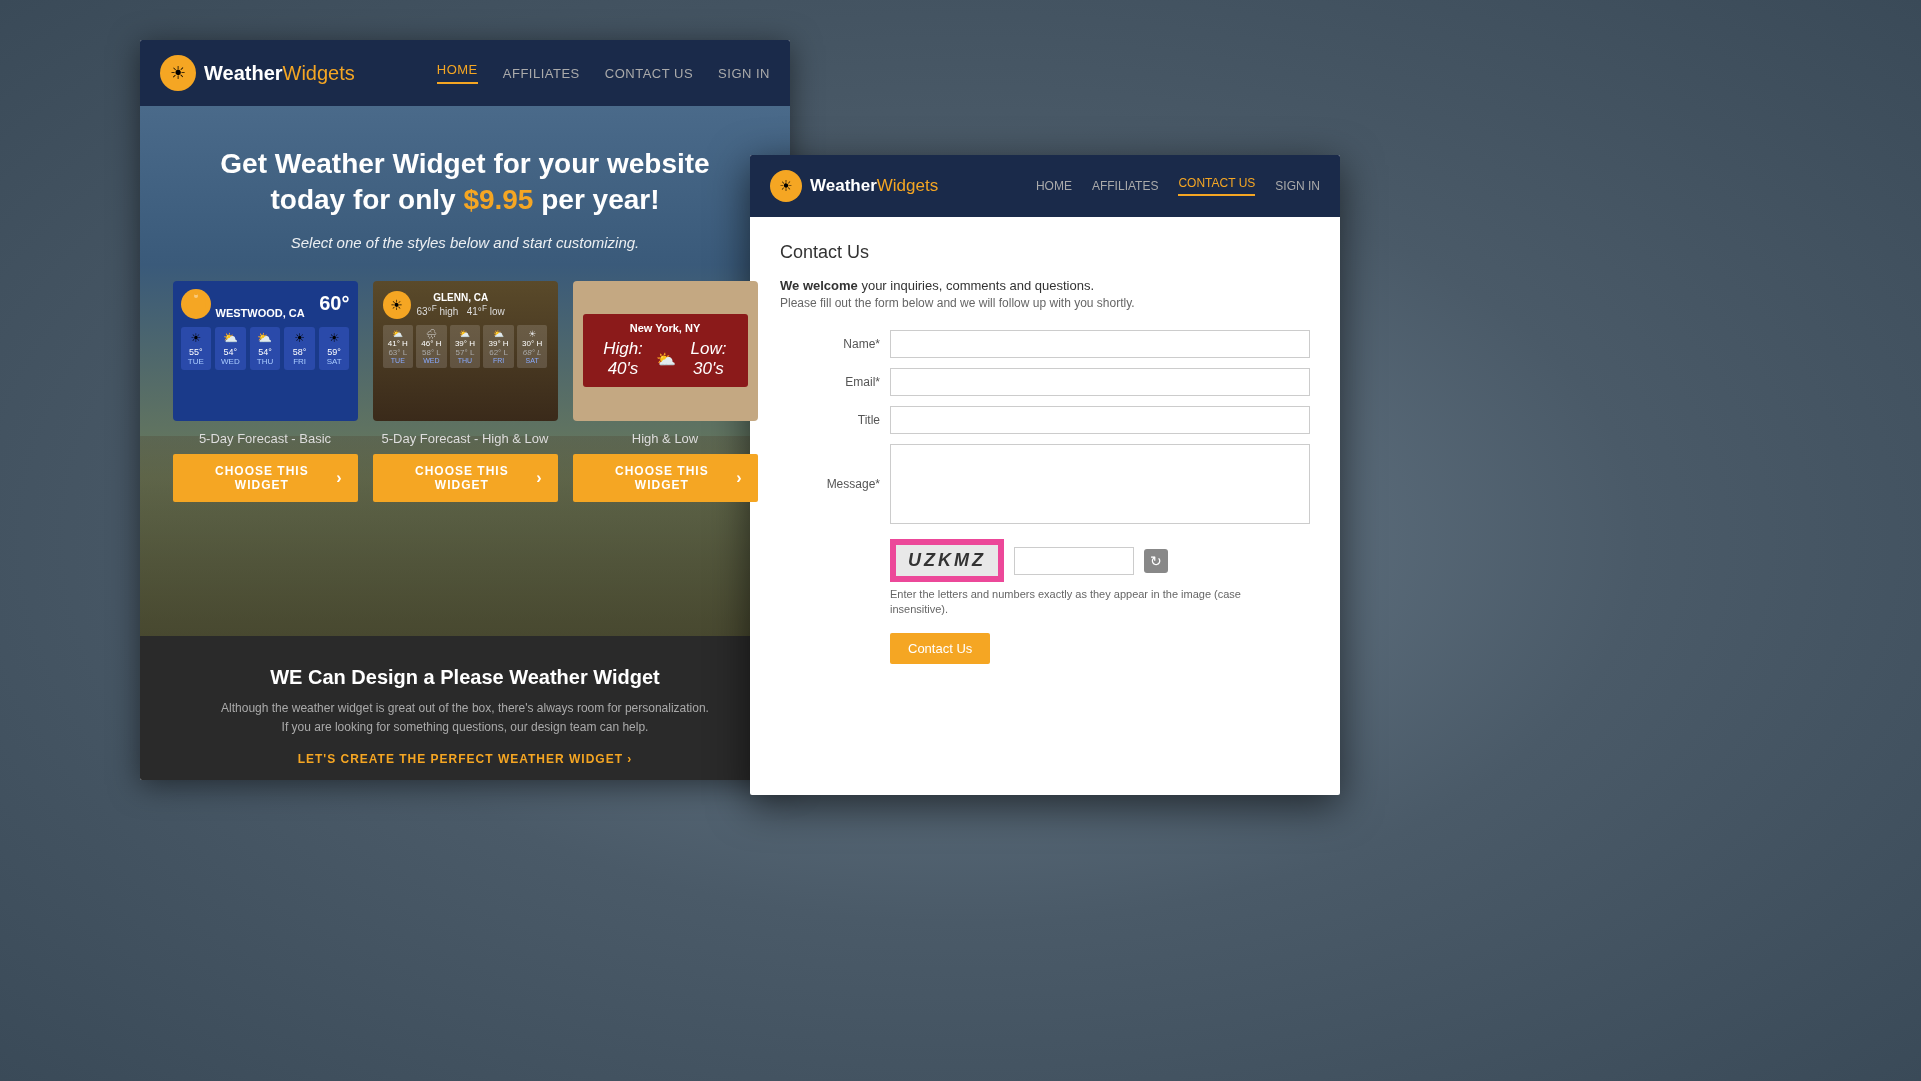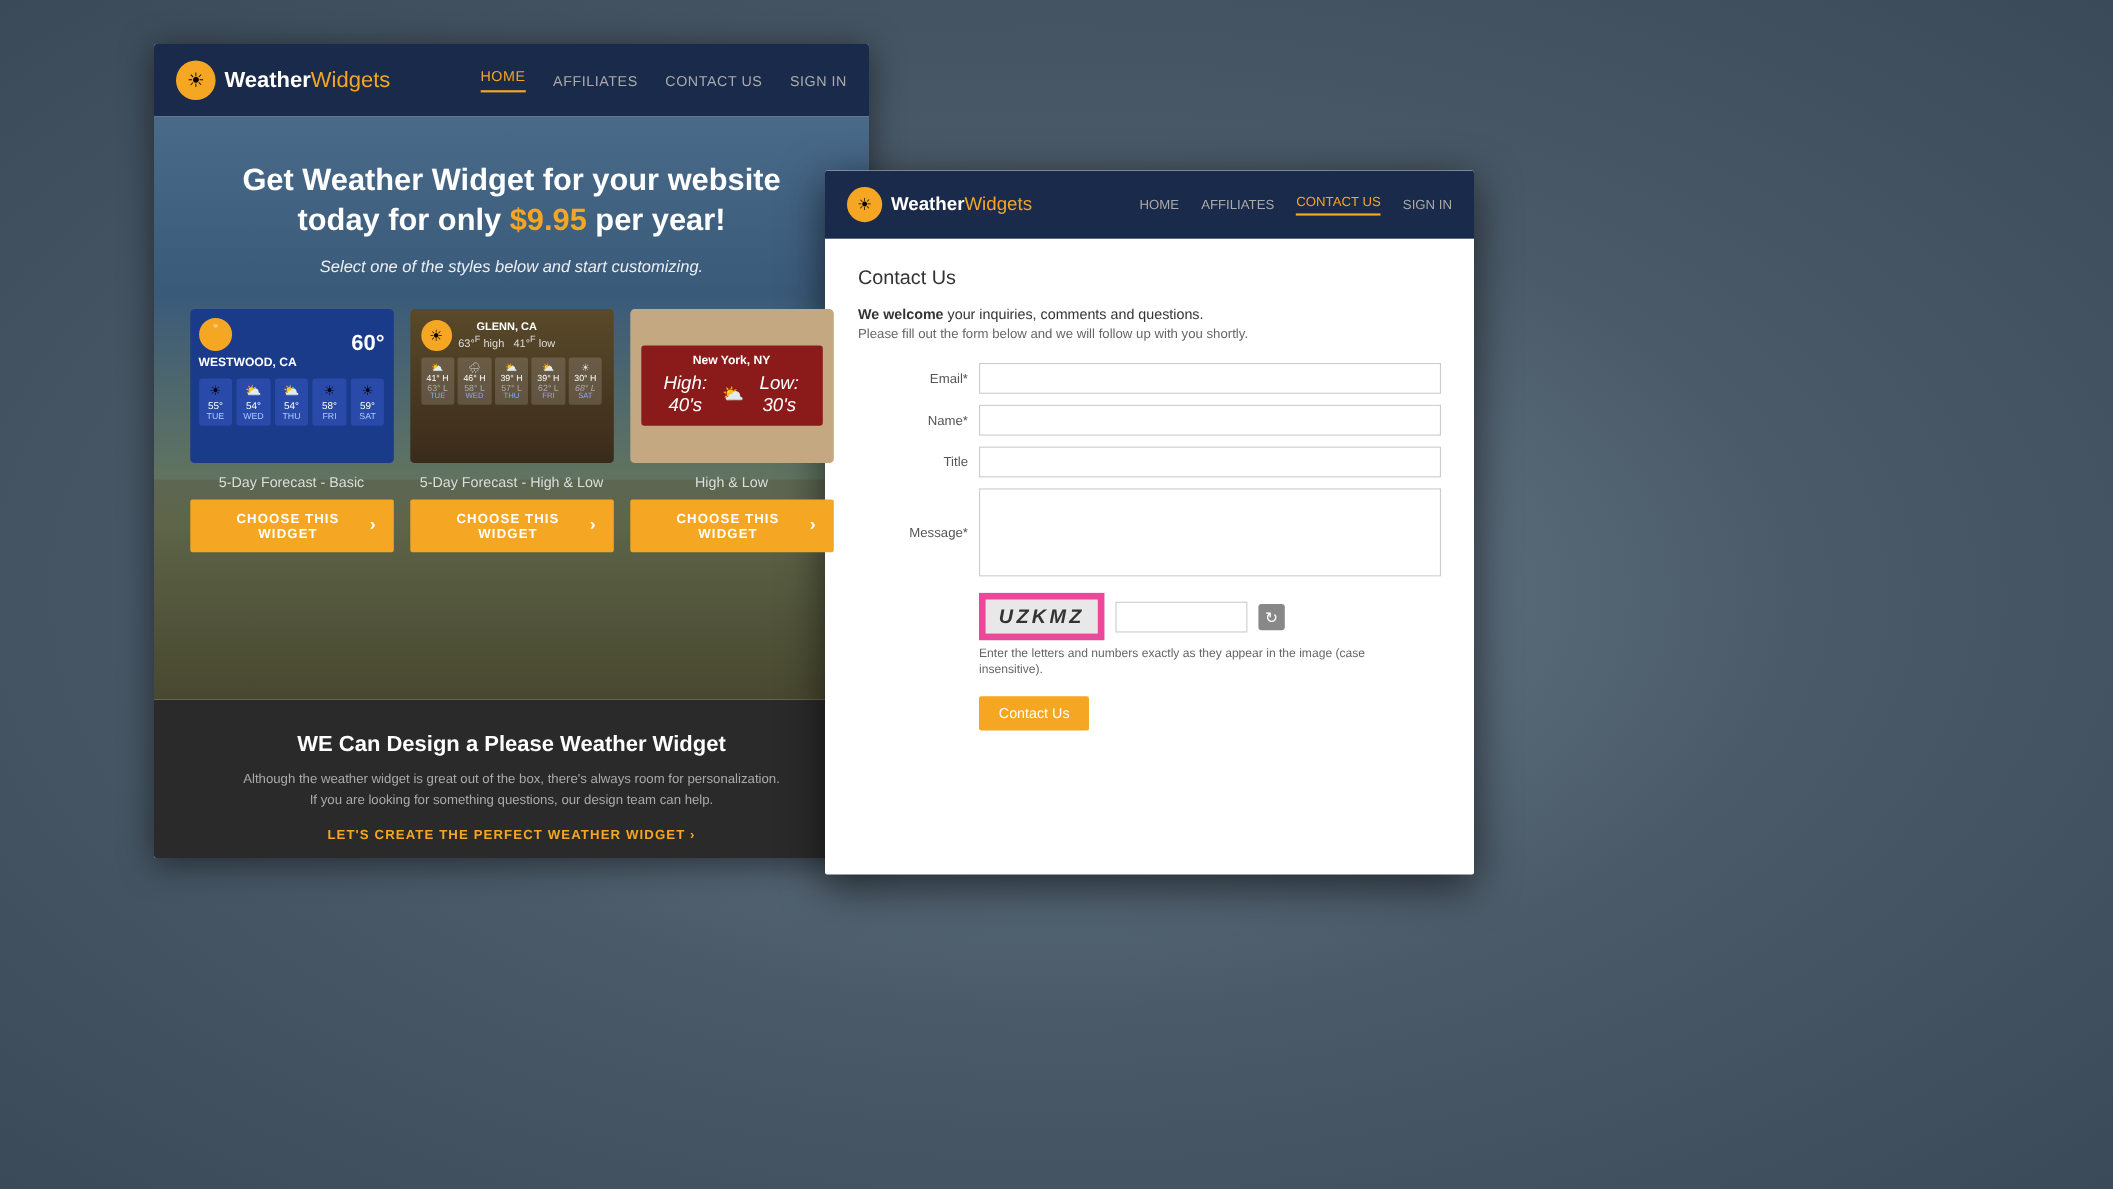--- a/index.html
+++ b/index.html
@@ -542,21 +542,21 @@
       Get Weather Widget for your website<br>
       today for only <span class="hero-price">$9.95</span> per year!
     </div>
     <div class="hero-subtitle">Select one of the styles below and start customizing.</div>
 
     <div class="widget-cards">
 
       <div class="widget-card">
         <div class="widget-preview widget-basic">
           <div class="widget-basic-header">
-            <div style="display:flex;align-items:flex-start;gap:5px;flex-direction:column;">
+            <div style="display:flex;align-items:flex-end;gap:5px;">
               <div class="widget-sun">
                 <svg width="30" height="30" viewBox="0 0 30 30">
                   <circle cx="15" cy="15" r="10" fill="#f5a623"></circle>
                   <circle cx="15" cy="7" r="2" fill="white" opacity="0.4"></circle>
                   <line x1="15" y1="2" x2="15" y2="6" stroke="#f5a623" stroke-width="2"></line>
                   <line x1="22" y1="8" x2="25" y2="5" stroke="#f5a623" stroke-width="2"></line>
                 </svg>
               </div>
               <div>
                 <div class="widget-city">WESTWOOD, CA</div>
@@ -701,26 +701,26 @@
   <div class="contact-body">
     <div class="contact-form-title">Contact Us</div>
 
     <div class="contact-welcome">
       <strong>We welcome</strong> your inquiries, comments and questions.
     </div>
     <div class="contact-welcome-sub">Please fill out the form below and we will follow up with you shortly.</div>
 
     
     <div class="form-row">
+      <label class="form-label">Name*</label>
+      <input type="text" class="form-input" style="">
+    </div>
+    
+    <div class="form-row">
       <label class="form-label">Email*</label>
-      <input type="text" class="form-input" style="">
-    </div>
-    
-    <div class="form-row">
-      <label class="form-label">Name*</label>
       <input type="text" class="form-input" style="">
     </div>
     
     
     <div class="form-row">
       <label class="form-label">Title</label>
       <input type="text" class="form-input" style="">
     </div>
     
     <div class="form-row">

